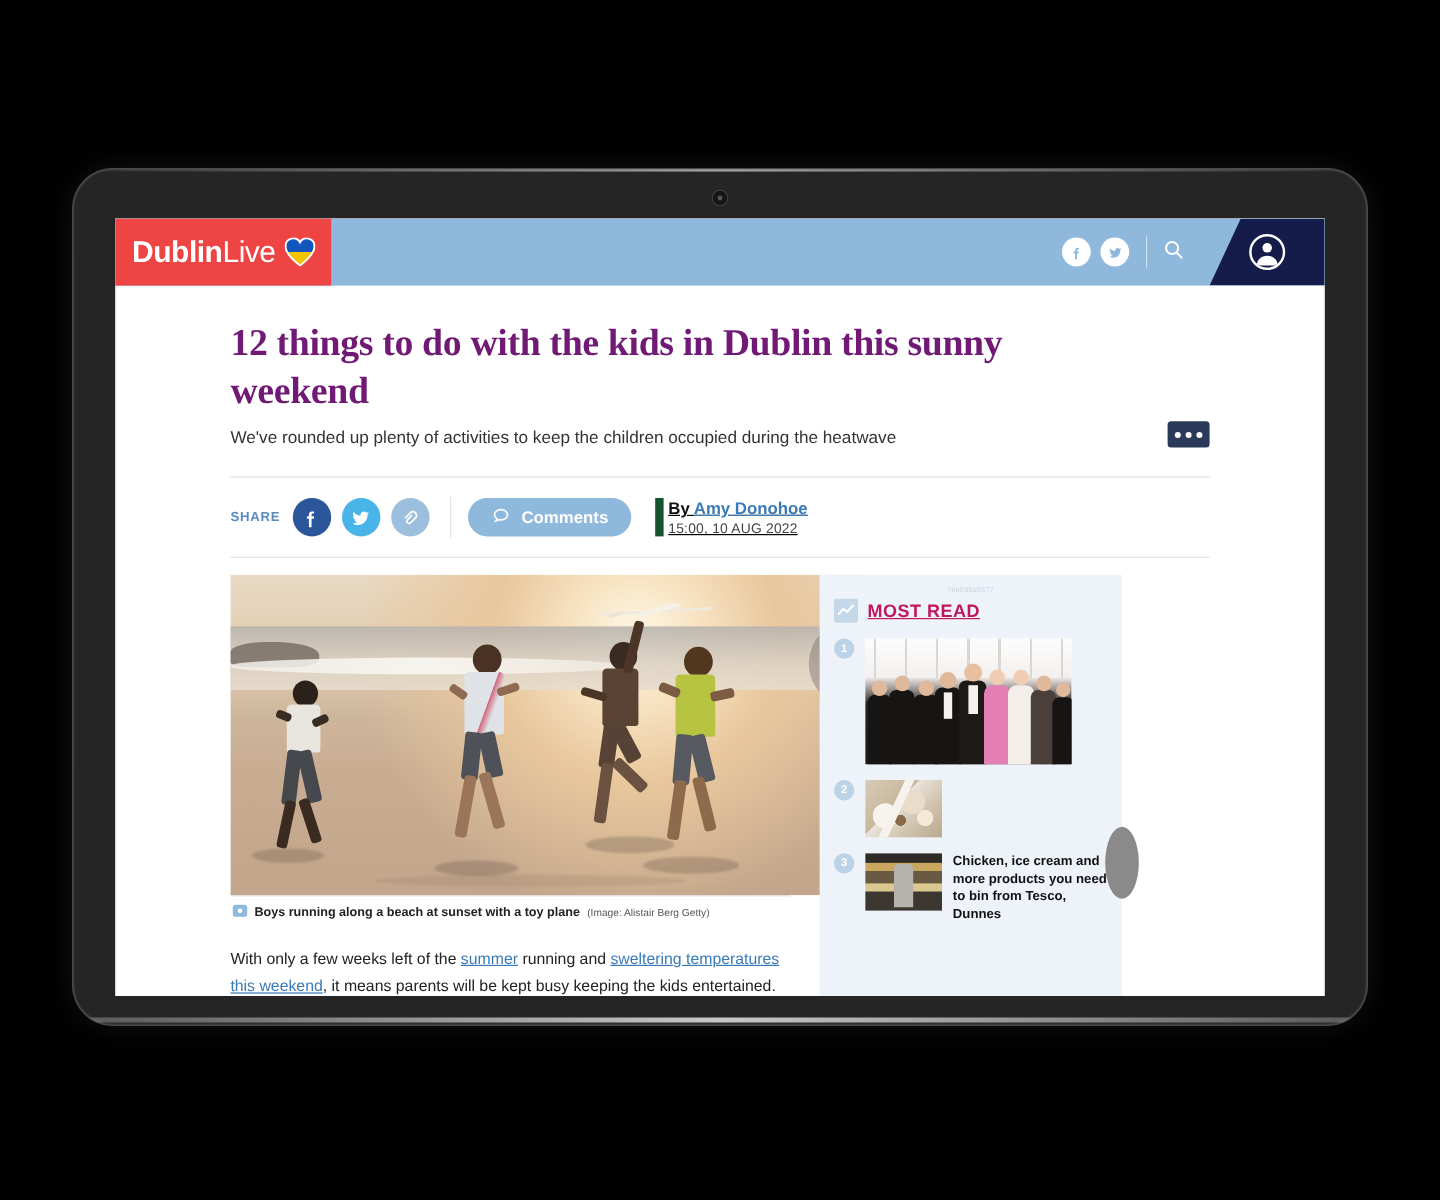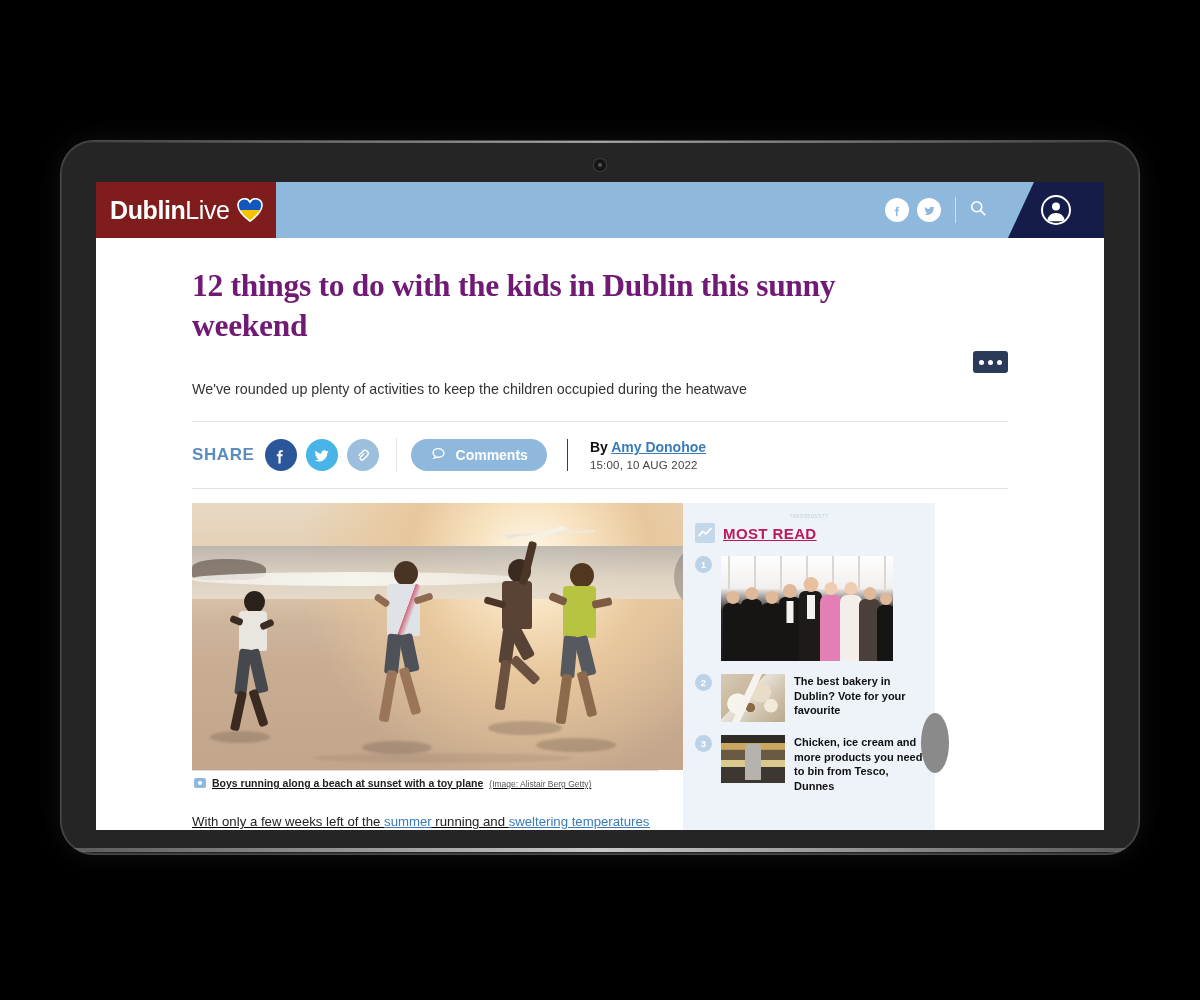--- a/index.html
+++ b/index.html
@@ -57,21 +57,21 @@
 
   
   #nav{
     position:relative;
     height:56px;
     background:#8fb8dd;
     display:flex; align-items:center;
   }
   #logo-block{
     width:180px; height:56px;
-    background:#7f1d1d;
+    background:#ef4444;
     display:flex; align-items:center; padding-left:14px;
     flex:0 0 auto;
   }
   .logo-text{ font-size:25px; color:#fff; letter-spacing:-.4px; line-height:1; }
   .logo-bold{ font-weight:bold; }
   .logo-light{ font-weight:300; }
   #heart{
     margin-left:7px; width:26px;height:24px; position:relative; flex:0 0 auto;
   }
   #nav-items{
@@ -109,59 +109,59 @@
     padding:28px 96px 0 96px;
     position:relative;
   }
   #headline{
     font-family:"Liberation Serif", serif;
     font-size:31.5px; line-height:1.28; font-weight:bold; color:#701a75;
     letter-spacing:-.3px;
     max-width:760px;
   }
   #standfirst{
-    margin-top:32px; font-size:14.3px; color:#333; line-height:1.5;
+    margin-top:8px; font-size:14.3px; color:#333; line-height:1.5;
   }
   #dots-button{
     position:absolute; right:96px; top:113px;
     width:35px;height:22px;border-radius:3px;background:#2c3a5a;
     display:flex;align-items:center;justify-content:center;gap:4px;cursor:pointer;
   }
   .dot{ width:5px;height:5px;border-radius:50%;background:#fff; }
 
   #meta-row{
     margin-top:21px; border-top:1px solid #e2e2e2;
     display:flex; align-items:center; padding-top:16px; padding-bottom:16px;
     border-bottom:1px solid #e2e2e2;
   }
   #share-label{
-    font-size:17px; font-weight:bold; color:#5b8cc0; letter-spacing:.6px; margin-right:10px;
+    font-size:11px; font-weight:bold; color:#5b8cc0; letter-spacing:.6px; margin-right:10px;
   }
   .share-btn{
     width:32px;height:32px;border-radius:50%;
     display:flex;align-items:center;justify-content:center;color:#fff;
     margin-right:9px; cursor:pointer; font-weight:bold; font-size:18px;
   }
   #fb-share{ background:#2b5699; }
   #tw-share{ background:#48b4e8; }
   #link-share{ background:#9cbfdd; font-size:15px; }
   #meta-divider{ width:1px;height:34px;background:#e2e2e2; margin:0 14px 0 8px; }
   #comments-btn{
     height:32px;border-radius:16px;background:#8fb8dd;color:#fff;
     display:flex;align-items:center;gap:9px;padding:0 19px;cursor:pointer;
     font-size:14px;font-weight:bold;
   }
-  #byline-block{ margin-left:20px; padding-left:22px; border-left:1px solid #14532d; }
+  #byline-block{ margin-left:20px; padding-left:4px; border-left:7px solid #14532d;text-decoration:underline; }
   #byline{ font-size:14px; color:#111; font-weight:bold; }
   #author-link{ color:#3a7ab8; text-decoration:underline; }
   #timestamp{ font-size:11.5px; color:#444; margin-top:4px; letter-spacing:.2px; }
 
   
   #cols{ display:flex; margin-top:14px; gap:24px; }
-  #main-col{ width:467px; flex:0 0 auto; position:relative;text-decoration:underline; }
+  #main-col{ width:467px; flex:0 0 auto; position:relative; }
   #hero-figure{ position:relative; width:528px; height:267px; overflow:hidden; }
   #hero-img{ position:absolute; inset:0; }
   #carousel-next{
     position:absolute; right:0; top:38px;
     width:46px;height:72px; border-radius:36px 0 0 36px;
     background:rgba(120,110,105,.45);
     display:flex;align-items:center;justify-content:center; cursor:pointer;
   }
   #hero-caption{
     display:flex; align-items:baseline; gap:6px;
@@ -520,21 +520,20 @@
                   </div>
               </div>
             </div>
           </div>
 
           <div class="mr-item">
             <span class="mr-rank">2</span>
             <span class="mr-small-thumb">
                 <span class="bakery"></span>
               </span>
-            <span class="mr-small-title">The best bakery in Dublin? Vote for your favourite</span>
           </div>
 
           <div class="mr-item">
             <span class="mr-rank">3</span>
             <span class="mr-small-thumb">
                 <span class="supermarket"></span>
               </span>
             <span class="mr-small-title">Chicken, ice cream and more products you need to bin from Tesco, Dunnes</span>
           </div>
 

